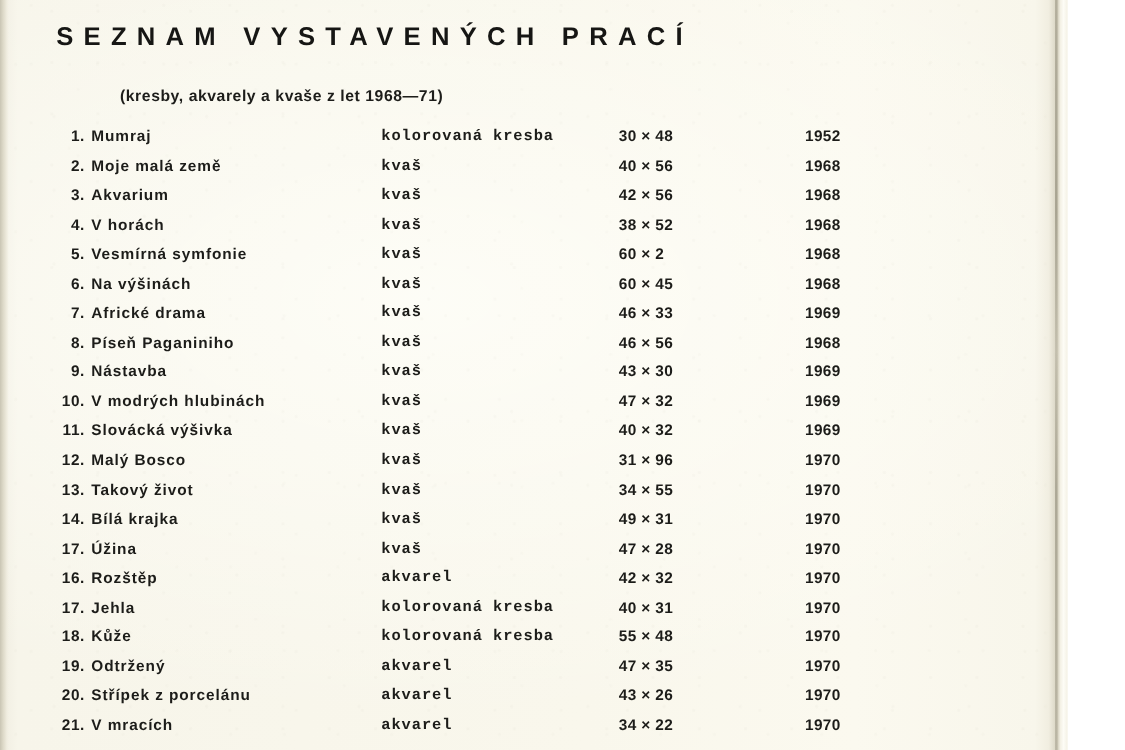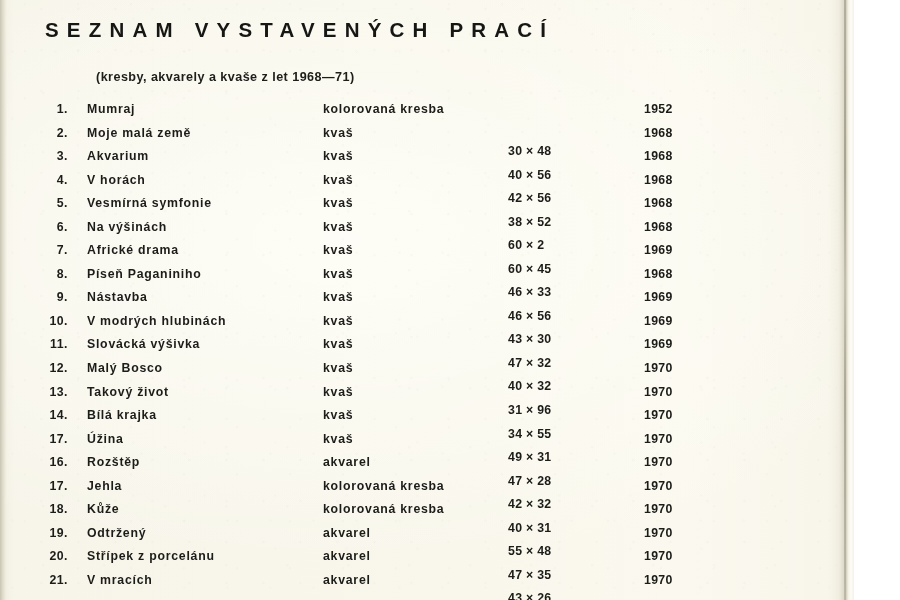--- a/index.html
+++ b/index.html
@@ -119,33 +119,33 @@
     white-space: nowrap;
   }
   .c-num {
     position: absolute;
     left: 36px;
     width: 32px;
     text-align: right;
   }
   .c-title {
     position: absolute;
-    left: 87px;
+    left: 73px;
     letter-spacing: 0.75px;
   }
   .c-technique {
     position: absolute;
-    left: 323px;
+    left: 305px;
     letter-spacing: 0.75px;
+    font-family: Liberation Mono, monospace;
   }
   .c-dimensions {
     position: absolute;
-    left: 508px;
+    left: 495px;
     letter-spacing: 0.3px;
-    margin-top: 42px;
   }
   .c-year {
     position: absolute;
     left: 644px;
     letter-spacing: 0.3px;
   }
 </style>
 </head>
 <body>
 

